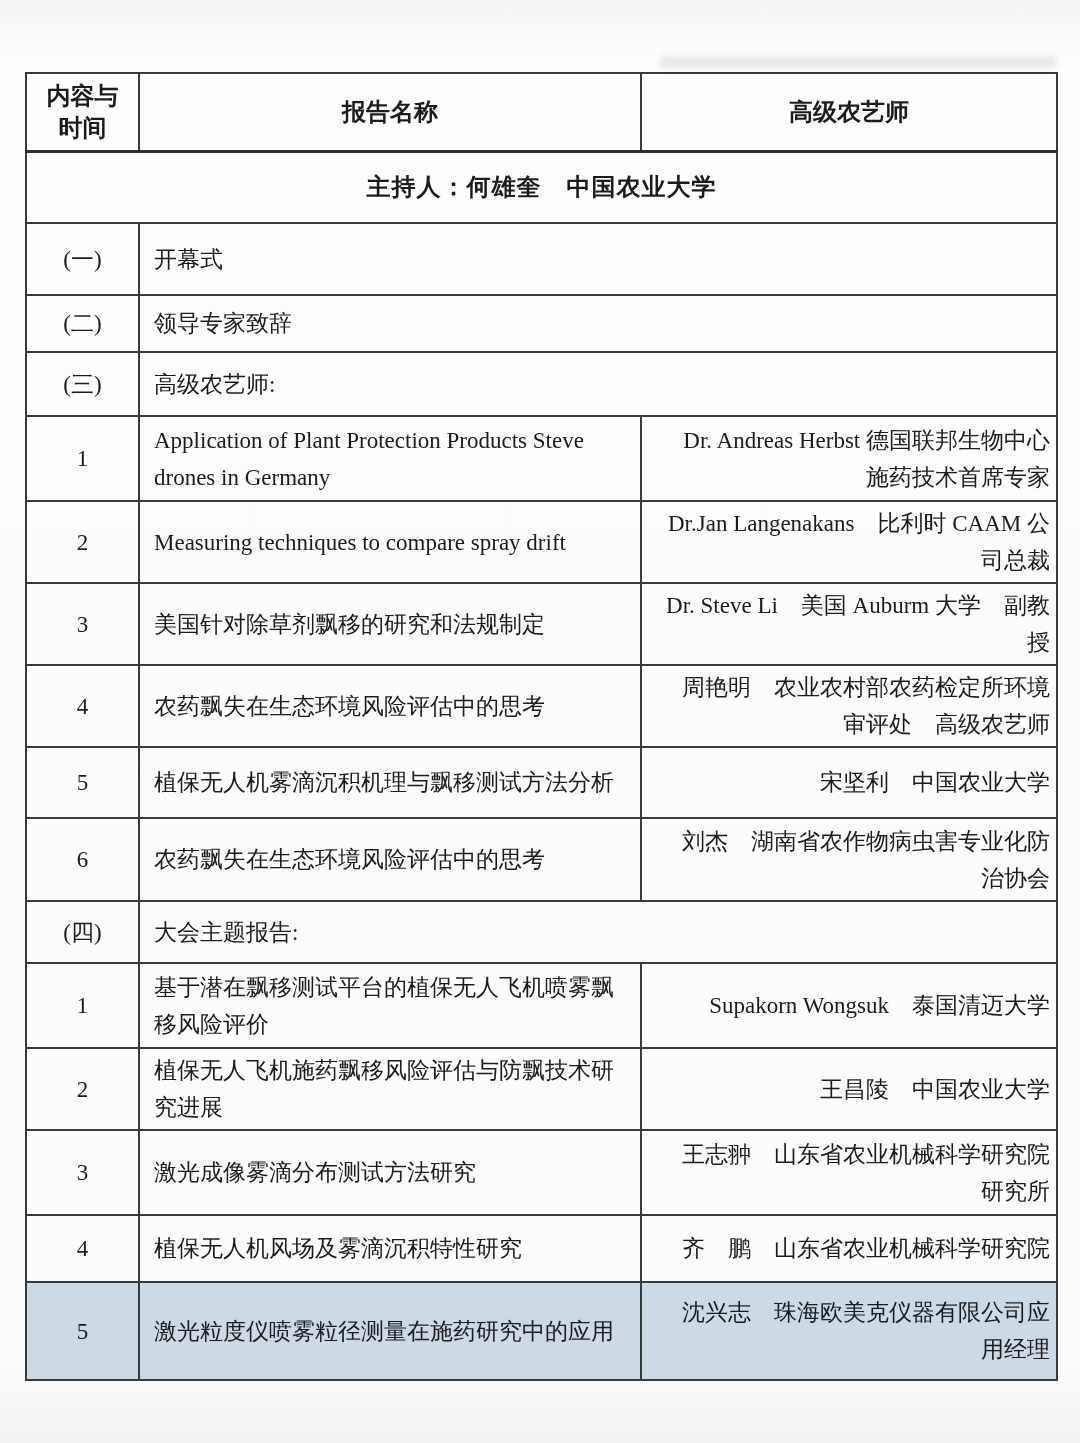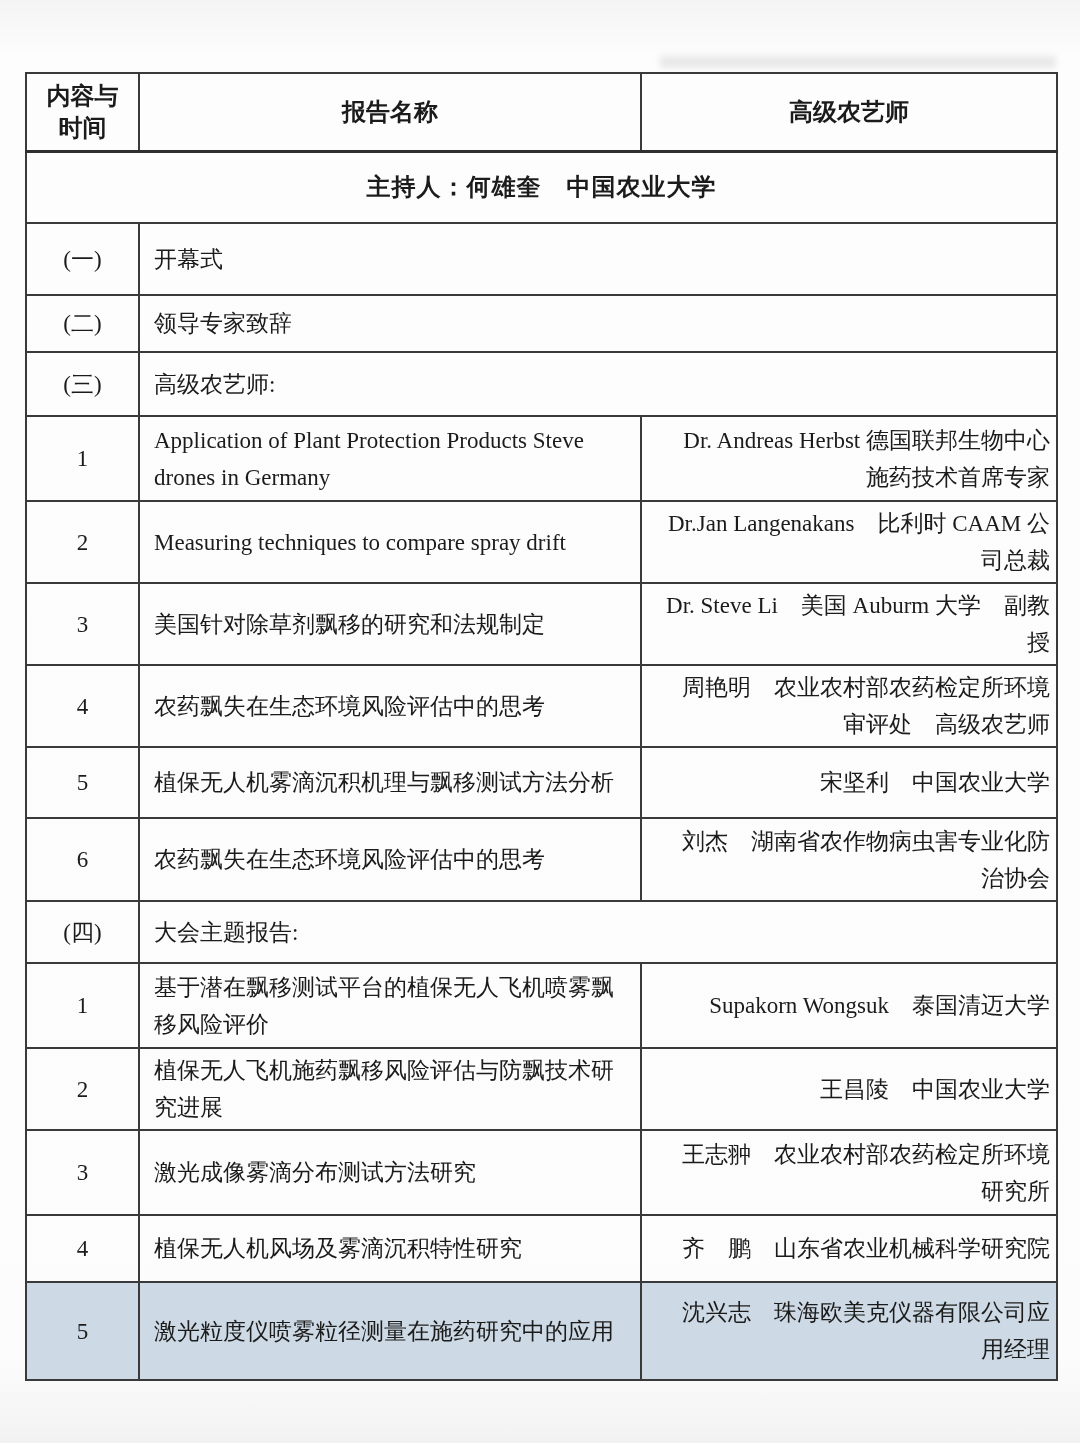--- a/index.html
+++ b/index.html
@@ -179,21 +179,21 @@
     <tr style="height:80px">
       <td class="num-cell">2</td>
       <td class="title-cell">植保无人飞机施药飘移风险评估与防飘技术研
 究进展</td>
       <td class="guest-cell">王昌陵　中国农业大学</td>
     </tr>
 
     <tr style="height:85px">
       <td class="num-cell">3</td>
       <td class="title-cell">激光成像雾滴分布测试方法研究</td>
-      <td class="guest-cell">王志翀　农业农村部农药检定所环境
+      <td class="guest-cell">王志翀　山东省农业机械科学研究院
 研究所</td>
     </tr>
 
     <tr style="height:67px">
       <td class="num-cell">4</td>
       <td class="title-cell">植保无人机风场及雾滴沉积特性研究</td>
       <td class="guest-cell">齐　鹏　山东省农业机械科学研究院</td>
     </tr>
 
     <tr class="hl" style="height:98px">

